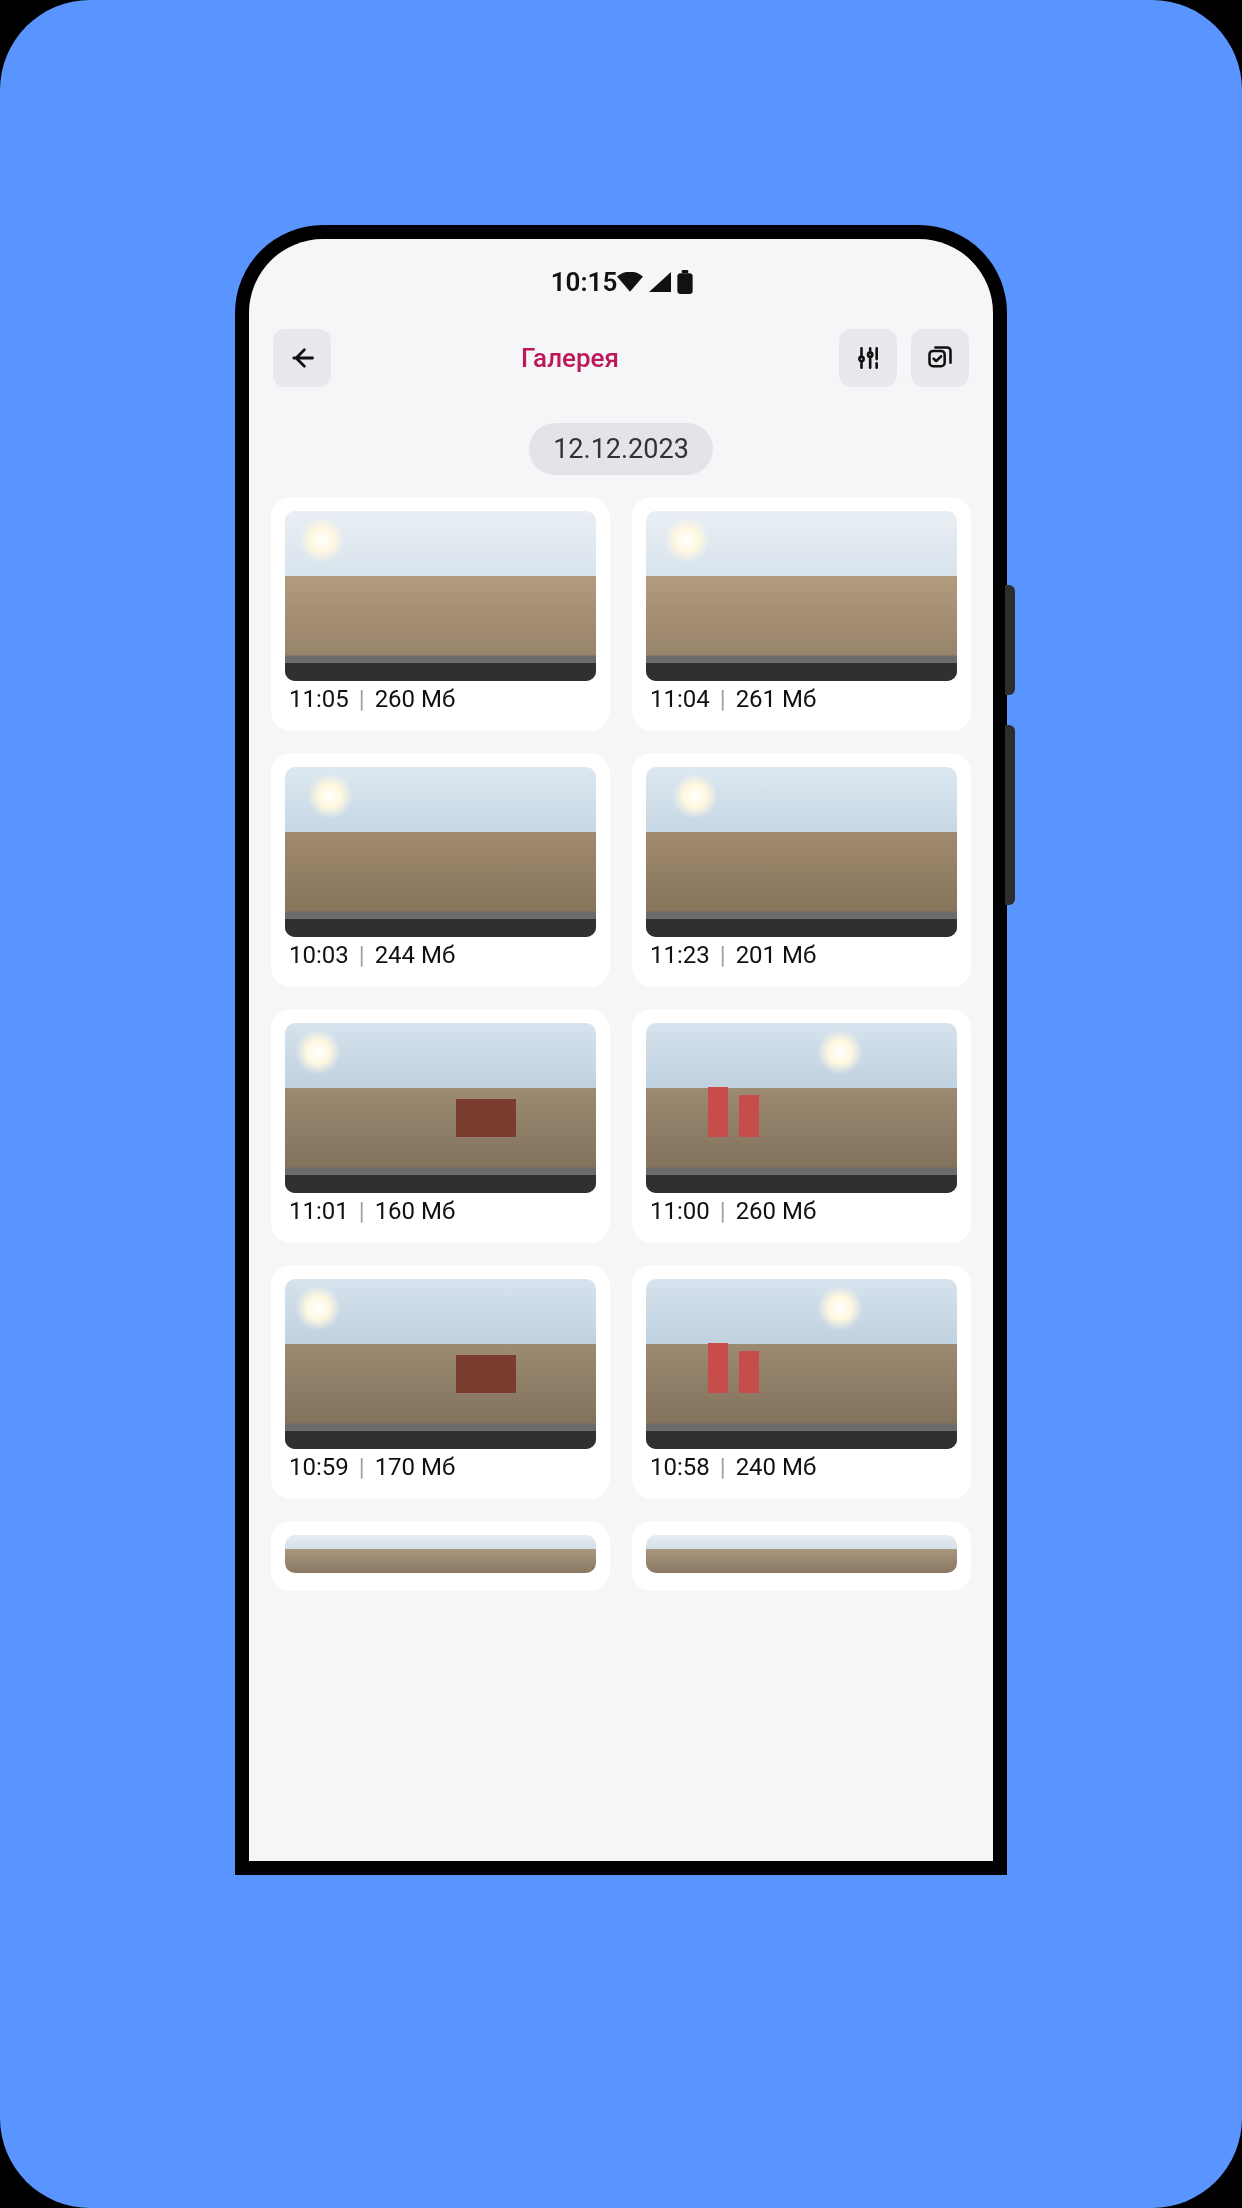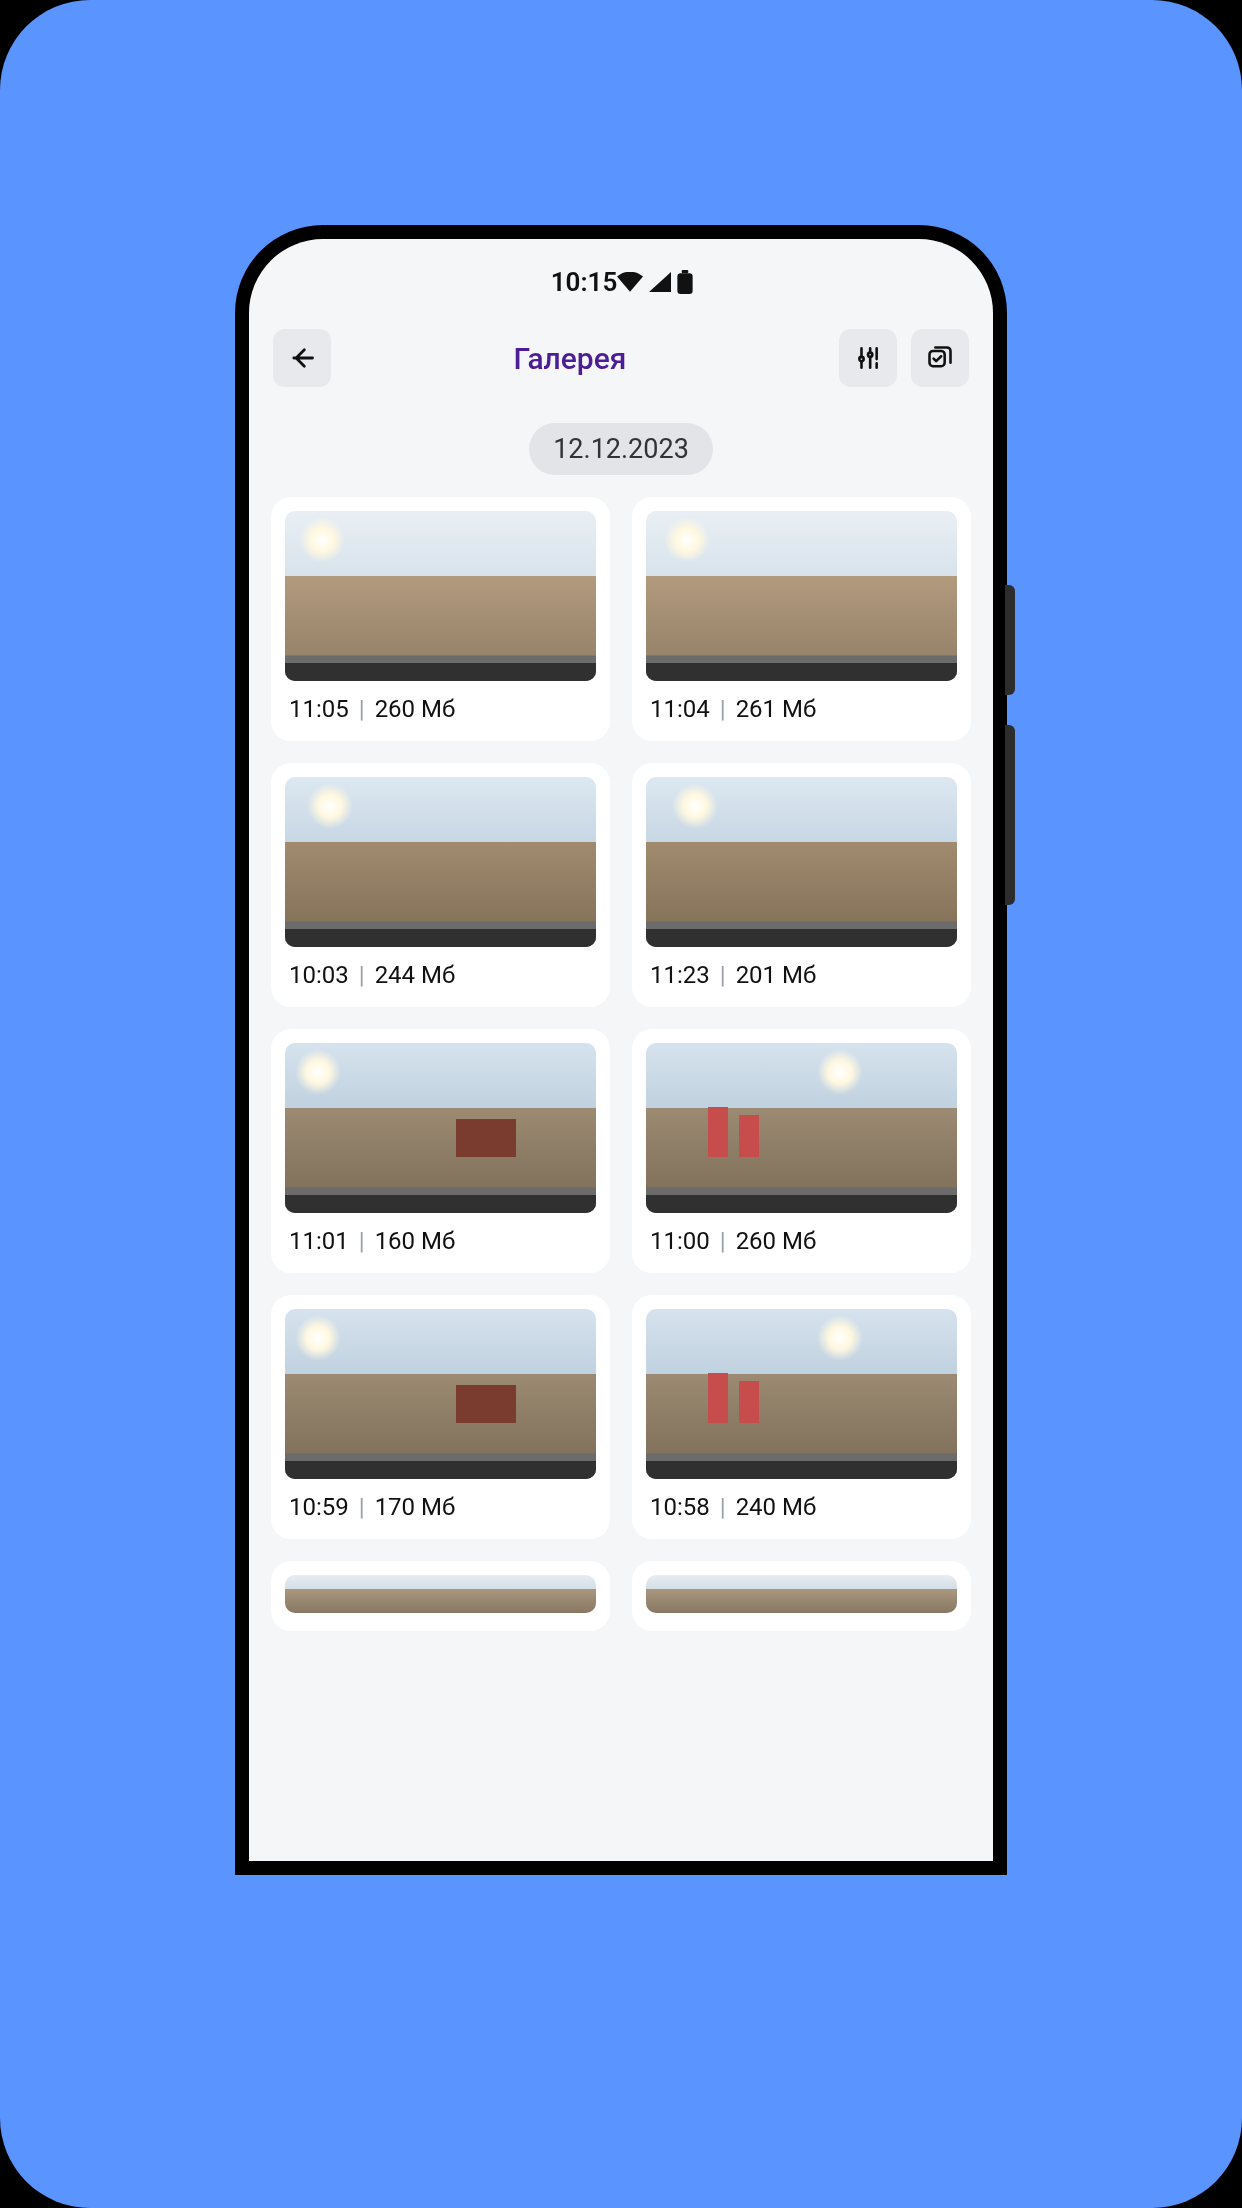--- a/index.html
+++ b/index.html
@@ -86,23 +86,23 @@
     border-radius: 12px;
     background: #e7e9ec;
     display: flex;
     align-items: center;
     justify-content: center;
     color: #111;
   }
   .toolbar-title {
     flex: 1;
     text-align: center;
-    font-size: 30px;
+    font-size: 26px;
     font-weight: 500;
-    color: #4c1d95;
+    color: #be185d;
     margin-left: -30px; 
   }
 
   
   .date-row {
     display: flex;
     justify-content: center;
     margin-top: 20px;
     margin-bottom: 22px;
   }
@@ -120,21 +120,21 @@
     display: grid;
     grid-template-columns: 1fr 1fr;
     gap: 22px;
   }
   .card {
     background: #fff;
     border-radius: 20px;
     padding: 14px 14px 18px 14px;
     display: flex;
     flex-direction: column;
-    gap: 14px;
+    gap: 4px;
   }
   .thumb {
     width: 100%;
     height: 170px;
     border-radius: 10px;
     overflow: hidden;
     position: relative;
   }
   .thumb .sky { position:absolute; inset:0 0 62% 0; }
   .thumb .ground { position:absolute; inset:38% 0 0 0; }

